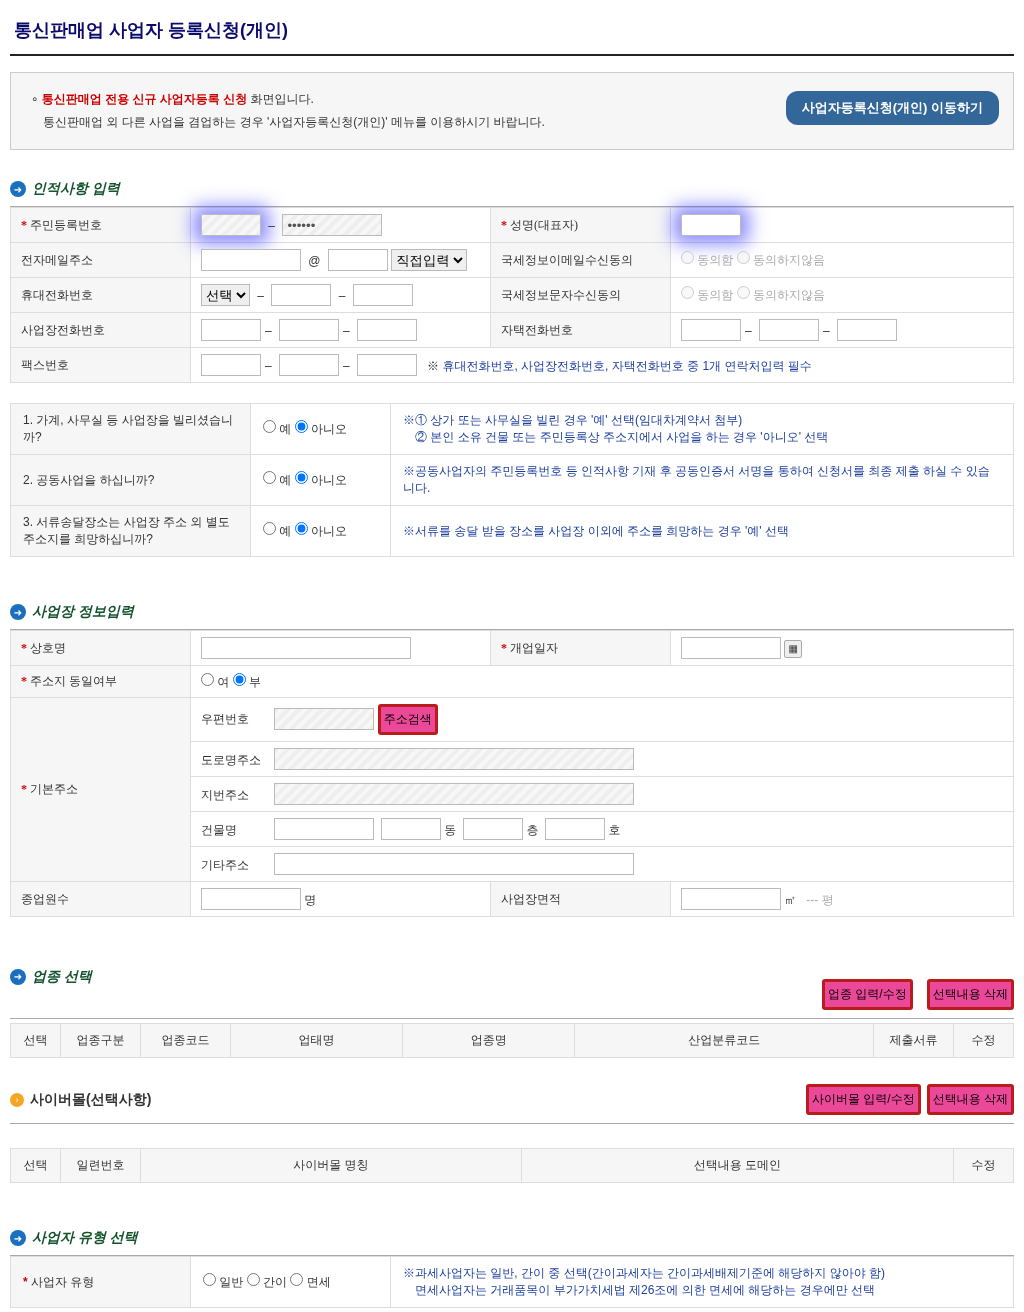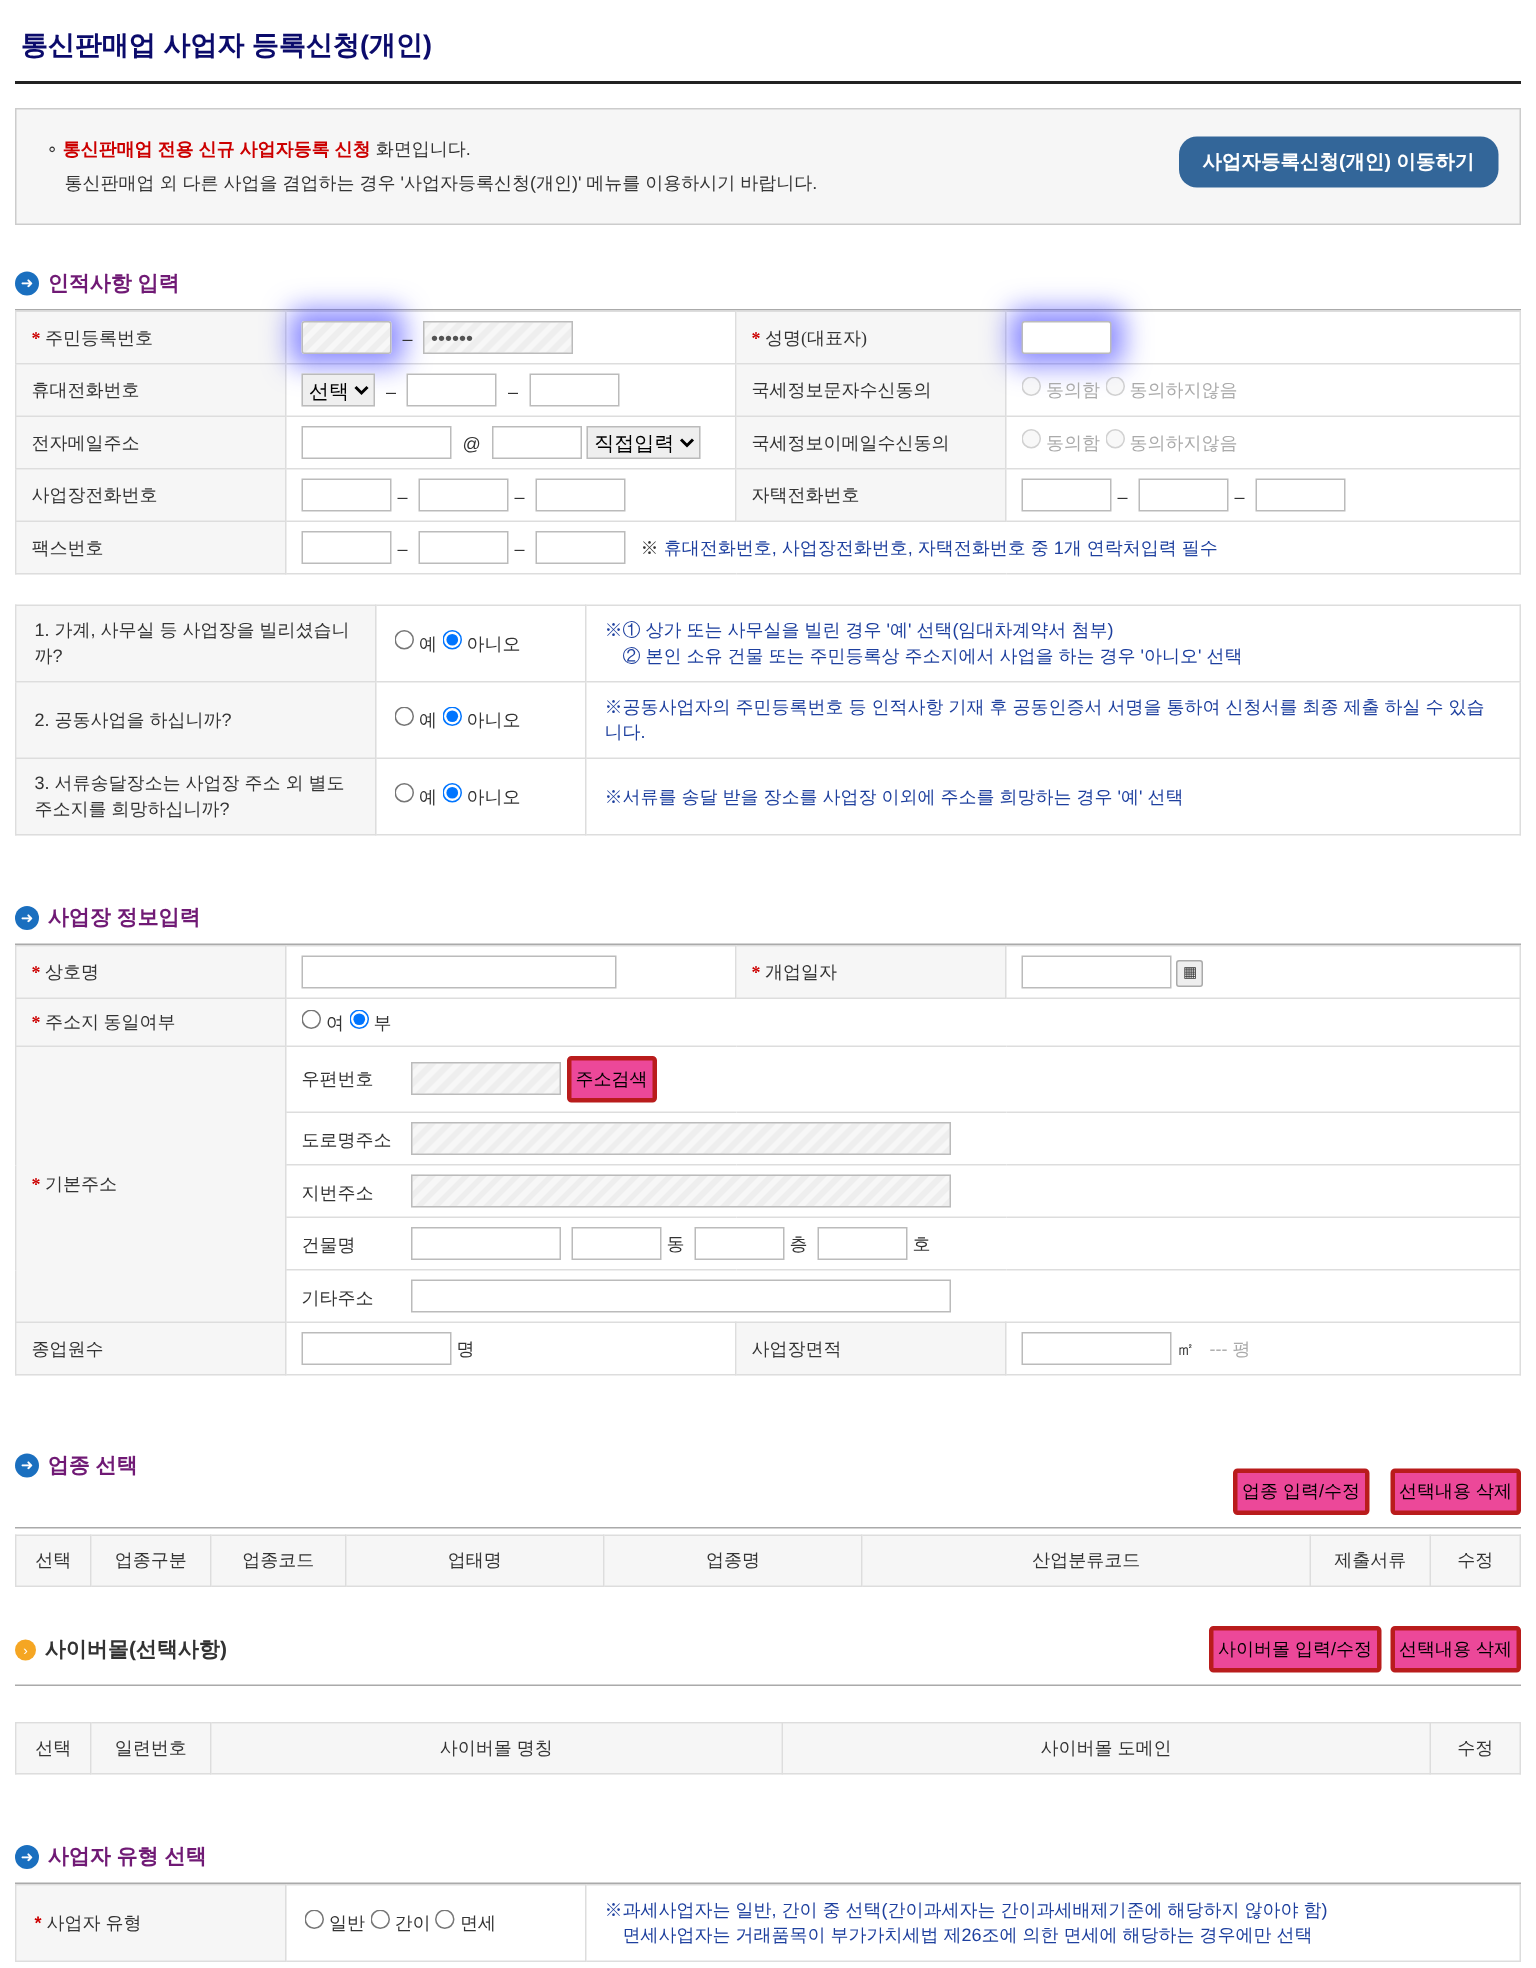--- a/index.html
+++ b/index.html
@@ -6,21 +6,21 @@
 body { font-family: "Malgun Gothic", "맑은 고딕", sans-serif; font-size: 12px; color: #333; background: #fff; width: 1024px; margin: 0 auto; padding: 10px; }
 h1.page-title { font-size: 18px; font-weight: bold; color: #0b0b6b; padding: 8px 0 12px 4px; border-bottom: 2px solid #222; margin-bottom: 16px; }
 .notice-box { border: 1px solid #ccc; background: #f6f6f6; padding: 18px 20px; margin-bottom: 24px; position: relative; }
 .notice-box .n1 { margin-bottom: 6px; }
 .notice-box .mark { color: #cc0000; font-weight: bold; }
 .notice-box .plain { color: #333; }
 .go-btn { position: absolute; right: 14px; top: 18px; background: #336699; color: #fff; border: none; padding: 8px 16px; font-size: 13px; font-weight: bold; border-radius: 12px; cursor: pointer; }
 
 .section-head { display: flex; align-items: center; padding: 6px 0 8px; border-bottom: 1px solid #aaa; margin-bottom: 0; }
 .section-head .arrow { width: 16px; height: 16px; background: #1a6fbf; border-radius: 50%; display: inline-flex; align-items: center; justify-content: center; margin-right: 6px; color: #fff; font-size: 10px; }
-.section-head .title { font-size: 14px; font-weight: bold; color: #701a75; }
+.section-head .title { font-size: 14px; font-weight: bold; color: #14532d; font-style: italic; }
 .section-head .btns { margin-left: auto; display: flex; gap: 14px; margin-top: 36px; }
 .small-btn { background: #ec4899; border: 3px solid #b91c1c; padding: 4px 3px; font-size: 12px; border-radius: 3px; cursor: pointer; }
 
 .form-table { width: 100%; border-collapse: collapse; border-top: 1px solid #999; }
 .form-table th, .form-table td { border: 1px solid #ddd; padding: 6px 10px; font-size: 12px; text-align: left; vertical-align: middle; height: 32px; background: #fff; }
 .form-table th { background: #f6f6f6; font-weight: normal; color: #333; width: 180px; font-family: Liberation Serif, serif; }
 .req::before { content: "* "; color: #cc0000; font-weight: bold; }
 .input-sm { width: 60px; height: 22px; border: 1px solid #bbb; padding: 0 4px; }
 .input-md { width: 100px; height: 22px; border: 1px solid #bbb; padding: 0 4px; }
 .input-lg { width: 210px; height: 22px; border: 1px solid #bbb; padding: 0 4px; }
@@ -78,43 +78,43 @@
       <input class="input-sm glow input-dis" disabled="" style="">
       <span class="sep">–</span>
       <input class="input-md input-dis" disabled="" value="••••••" style="">
     </td>
     <th class="req">성명(대표자)</th>
     <td>
       <input class="input-sm glow" style="width: 60px;">
     </td>
   </tr>
   <tr>
-    <th>휴대전화번호</th>
-    <td>
-      <select><option>선택</option></select>
-      <span class="sep">–</span>
-      <input class="input-sm" style="">
-      <span class="sep">–</span>
-      <input class="input-sm" style="">
-    </td>
-    <th>국세정보문자수신동의</th>
+    <th>전자메일주소</th>
+    <td>
+      <input class="input-md" style="">
+      <span class="sep">@</span>
+      <input class="input-sm" style="">
+      <select><option>직접입력</option></select>
+    </td>
+    <th>국세정보이메일수신동의</th>
     <td class="dim-text">
       <label><input type="radio" disabled="" style=""> <span>동의함</span></label>
       <label><input type="radio" disabled="" style=""> <span>동의하지않음</span></label>
     </td>
   </tr>
   <tr>
-    <th>전자메일주소</th>
-    <td>
-      <input class="input-md" style="">
-      <span class="sep">@</span>
-      <input class="input-sm" style="">
-      <select><option>직접입력</option></select>
-    </td>
-    <th>국세정보이메일수신동의</th>
+    <th>휴대전화번호</th>
+    <td>
+      <select><option>선택</option></select>
+      <span class="sep">–</span>
+      <input class="input-sm" style="">
+      <span class="sep">–</span>
+      <input class="input-sm" style="">
+    </td>
+    <th>국세정보문자수신동의</th>
     <td class="dim-text">
       <label><input type="radio" disabled="" style=""> <span>동의함</span></label>
       <label><input type="radio" disabled="" style=""> <span>동의하지않음</span></label>
     </td>
   </tr>
   <tr>
     <th>사업장전화번호</th>
     <td>
       <input class="input-sm" style=""><span class="sep">–</span>
       <input class="input-sm" style=""><span class="sep">–</span>
@@ -281,21 +281,21 @@
     <button class="small-btn">선택내용 삭제</button>
   </div>
 </div>
 <div class="gap"></div>
 <table class="grid-head">
   <tbody>
       <tr>
     <th style="width:50px">선택</th>
     <th style="width:80px">일련번호</th>
     <th>사이버몰 명칭</th>
-    <th>사이버몰 도메인</th>
+    <th>선택내용 도메인</th>
     <th style="width:60px">수정</th>
   </tr>
 </tbody>
   </table>
 
 <div class="gap"></div>
 <div class="gap"></div>
 
 <div class="section-head">
   <span class="arrow">➜</span>

